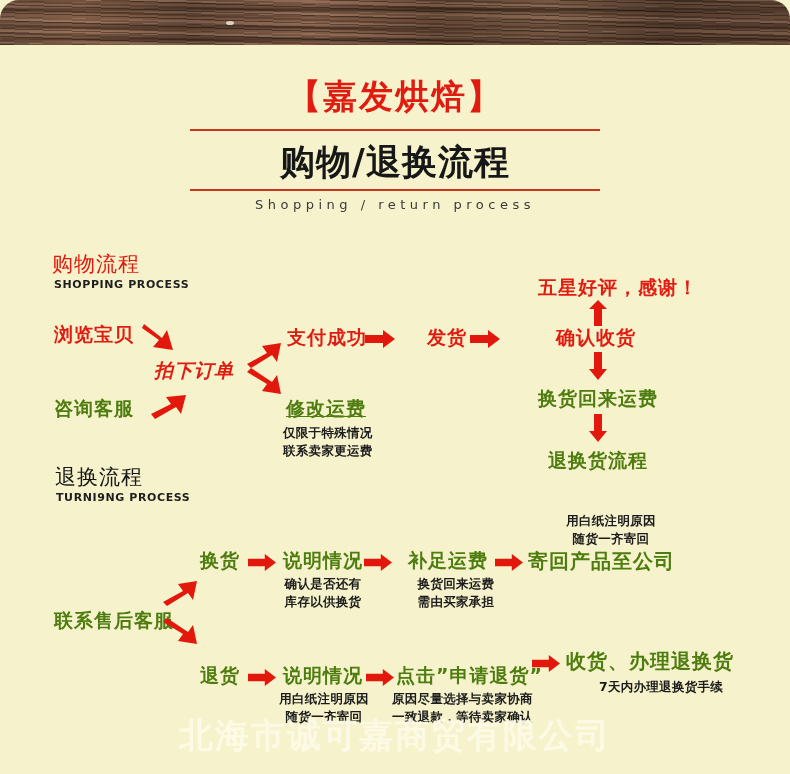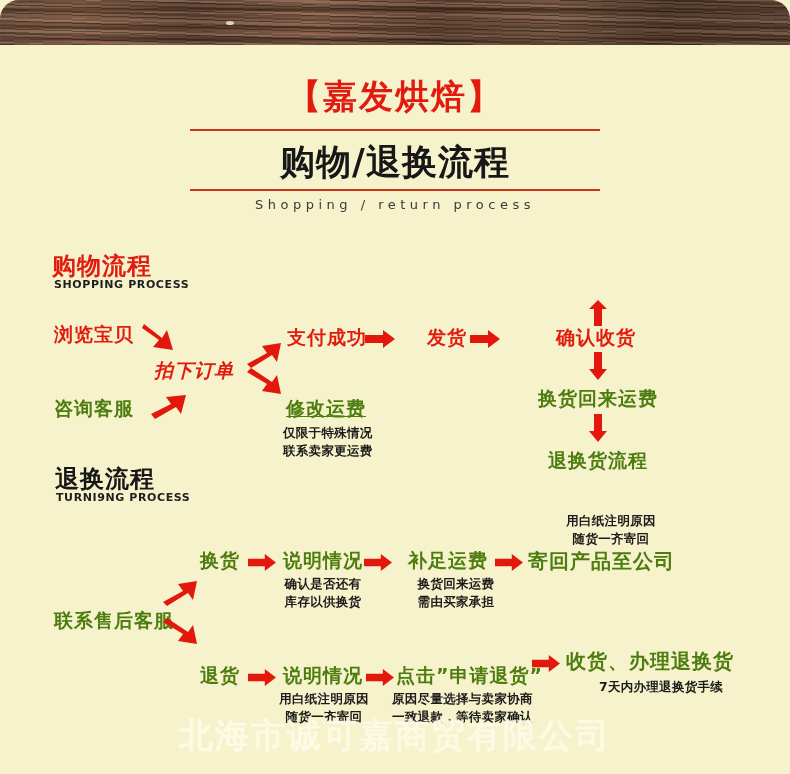--- a/index.html
+++ b/index.html
@@ -51,21 +51,21 @@
     font-size:35px;line-height:44px;font-weight:bold;color:#171717;
     letter-spacing:1px;
   }
   .subtitle{
     position:absolute;left:0;right:0;top:197px;text-align:center;
     font-size:13px;color:#3a3a3a;letter-spacing:4.5px;
   }
 
   
   .t{position:absolute;white-space:nowrap;}
-  .sec-cn{font-size:24px;font-weight:bold;color:#e21b10;letter-spacing:1px;}
+  .sec-cn{font-size:21px;font-weight:normal;color:#e21b10;letter-spacing:1px;}
   .sec-cn.dark{color:#171717;}
   .sec-en{font-size:11px;font-weight:bold;color:#1e1e1e;letter-spacing:.6px;}
 
   .node{font-size:19px;font-weight:bold;letter-spacing:1px;}
   .node.red{color:#e21b10;}
   .node.dark{color:#4d7c0f;}
   .node.big{font-size:20px;}
   .note{font-size:12.5px;font-weight:bold;color:#1b1b1b;line-height:17px;letter-spacing:.3px;}
   .note.c{text-align:center;}
   .ar-svg{position:absolute;}
@@ -125,20 +125,21 @@
 
   <div class="t node red" style="left:427px;top:325px;">发货</div>
   <svg class="ar-svg" style="left:470px;top:330px;" width="30" height="18" viewBox="0 0 30 18">
     <path d="M0 5 L18 5 L18 0 L30 9 L18 18 L18 13 L0 13 Z" fill="#e2180c"></path>
   </svg>
 
   <div class="t node dark" style="left:286px;top:396px;text-decoration:underline;">修改运费</div>
   <div class="t note" style="left:283px;top:424px;">仅限于特殊情况</div>
   <div class="t note" style="left:283px;top:442px;">联系卖家更运费</div>
 
+  <div class="t node red" style="left:538px;top:275px;">五星好评，感谢！</div>
   <svg class="ar-svg" style="left:589px;top:300px;" width="18" height="26" viewBox="0 0 18 26">
     <path d="M5 26 L5 9 L0 9 L9 0 L18 9 L13 9 L13 26 Z" fill="#e2180c"></path>
   </svg>
   <div class="t node red" style="left:556px;top:325px;">确认收货</div>
   <svg class="ar-svg" style="left:589px;top:352px;" width="18" height="28" viewBox="0 0 18 28">
     <path d="M5 0 L5 17 L0 17 L9 28 L18 17 L13 17 L13 0 Z" fill="#e2180c"></path>
   </svg>
   <div class="t node dark" style="left:538px;top:386px;">换货回来运费</div>
   <svg class="ar-svg" style="left:589px;top:414px;" width="18" height="28" viewBox="0 0 18 28">
     <path d="M5 0 L5 17 L0 17 L9 28 L18 17 L13 17 L13 0 Z" fill="#e2180c"></path>

